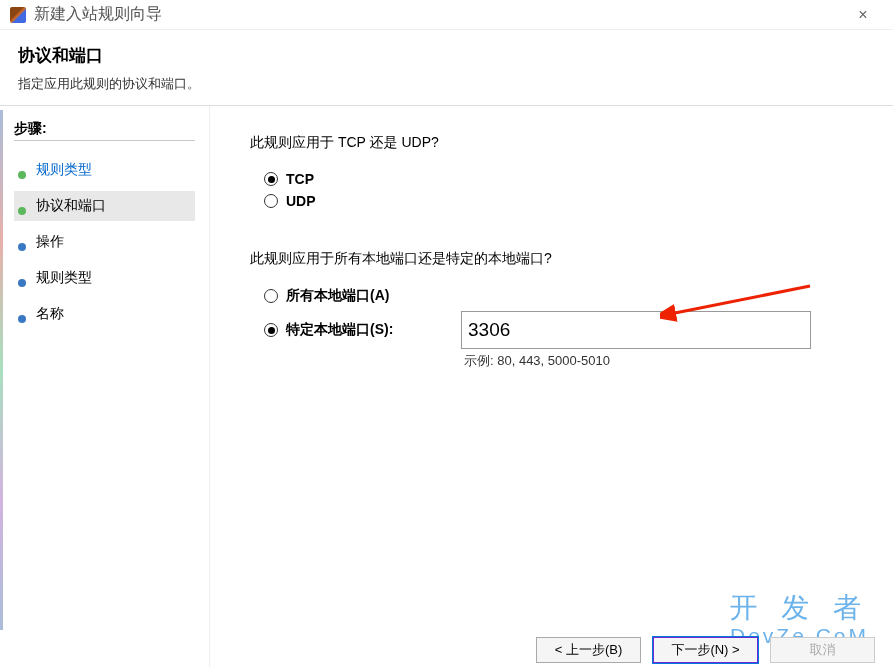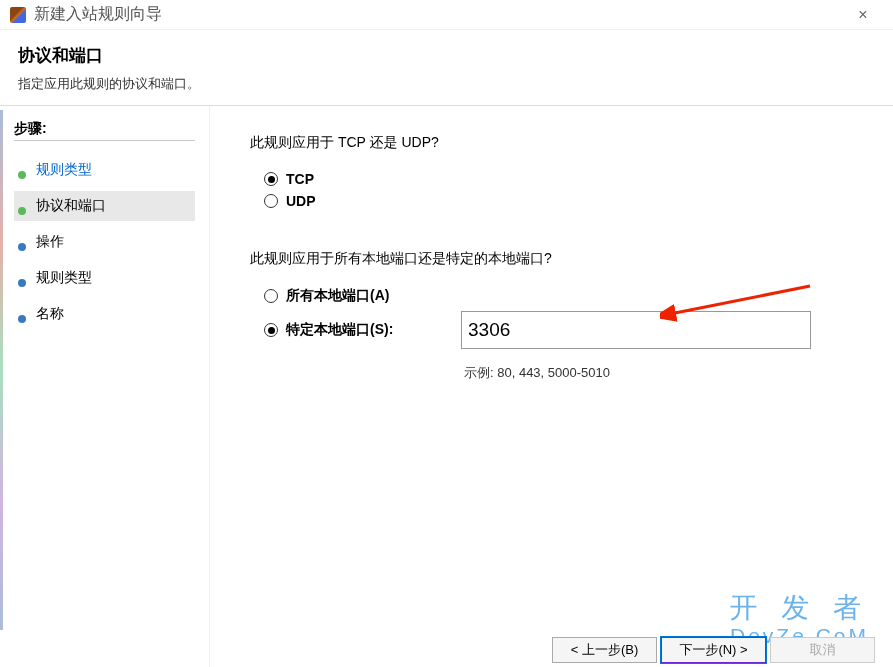--- a/index.html
+++ b/index.html
@@ -142,36 +142,36 @@
     .port-input {
       width: 350px;
       height: 24px;
       padding: 18px 6px;
       font-size: 19px;
       border: 1px solid #999;
       font-family: inherit;
     }
     .port-example {
       margin-left: 214px;
-      margin-top: 12px;
+      margin-top: 0;
       font-size: 13px;
       color: #333;
     }
     .arrow {
       position: absolute;
       top: 178px;
       left: 450px;
       pointer-events: none;
     }
     .footer {
       position: absolute;
       bottom: 12px;
       right: 18px;
       display: flex;
-      gap: 4px;
+      gap: 12px;
     }
     .btn {
       min-width: 105px;
       height: 26px;
       border: 1px solid #aaa;
       background: #f5f5f5;
       font-size: 13px;
       font-family: inherit;
       cursor: pointer;
       padding: 0 10px;

